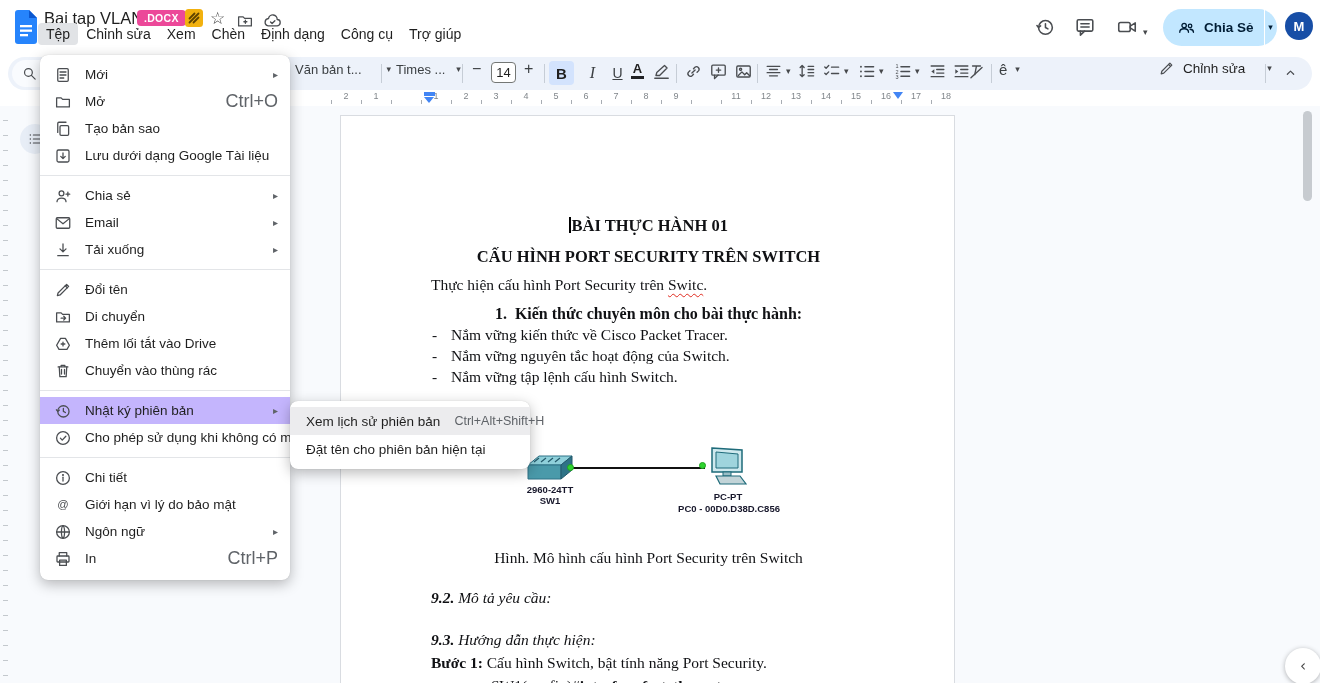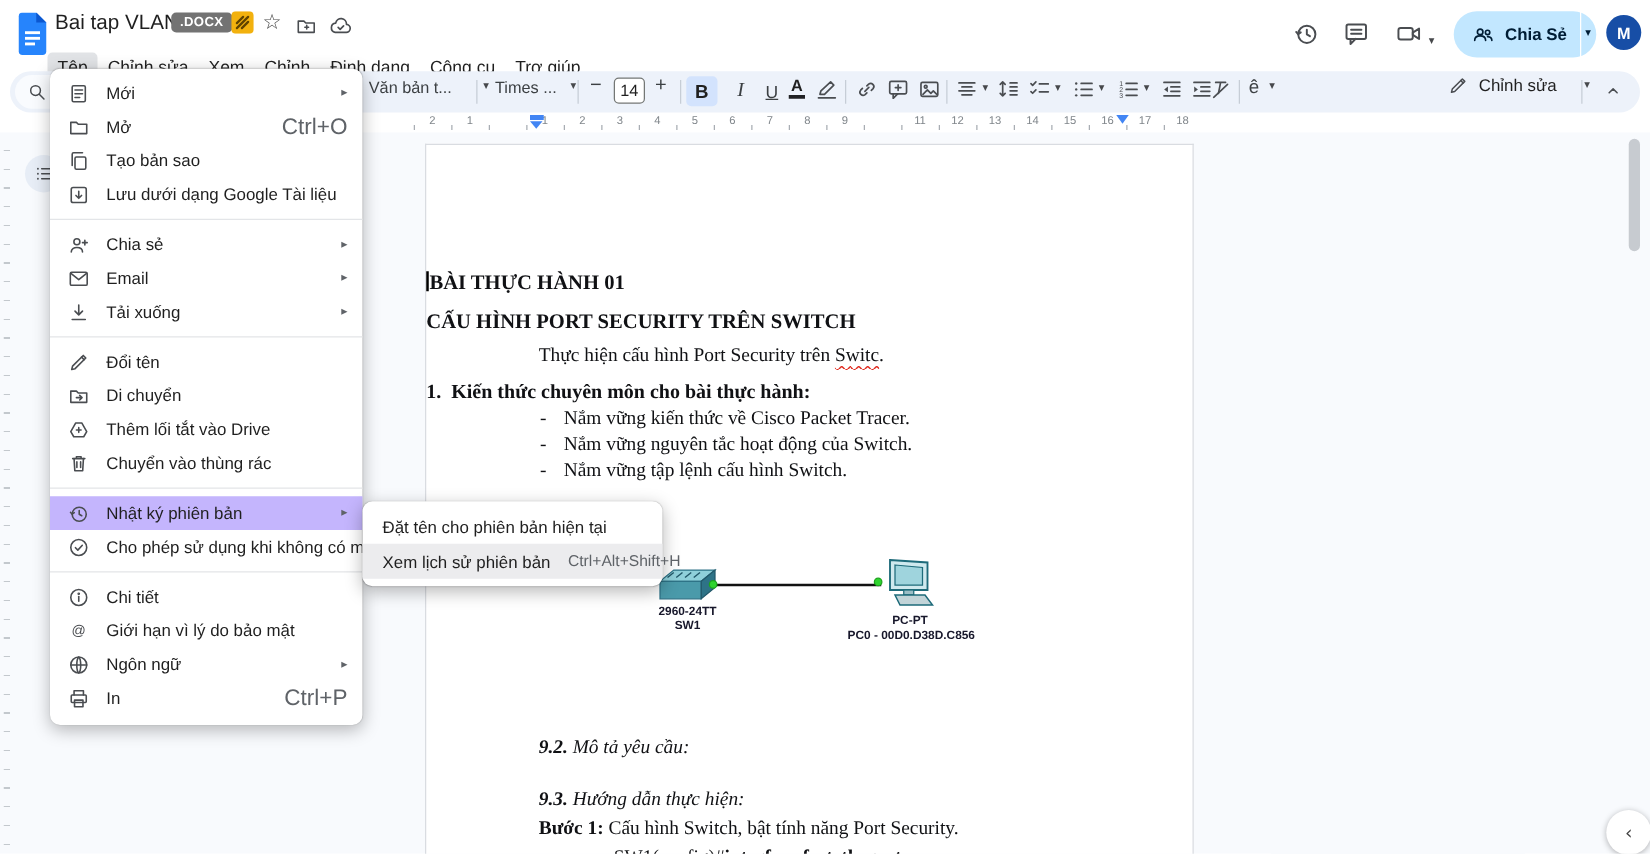--- a/index.html
+++ b/index.html
@@ -4,25 +4,25 @@
 <style>
 *{margin:0;padding:0;box-sizing:border-box}
 html,body{width:1320px;height:683px;overflow:hidden;background:#fff}
 #app{position:relative;width:1320px;height:683px;font-family:"Liberation Sans","DejaVu Sans",sans-serif;color:#202124;font-size:14px}
 .abs{position:absolute}
 svg.lin{fill:none;stroke:#4a4d51;stroke-width:1.7;stroke-linecap:round;stroke-linejoin:round;display:block}
 .caret{font-family:"DejaVu Sans",sans-serif;font-size:9px;color:#46484b;line-height:1}
 
 .topbar{position:absolute;left:0;top:0;width:1320px;height:55px;background:#fff}
 .doc-title{position:absolute;left:44px;top:9px;font-size:16.5px;color:#1f1f1f}
-.docx-badge{position:absolute;left:137px;top:10px;background:#737373;color:#fff;font-size:10.5px;font-weight:bold;border-radius:4px;padding:2px 7px;letter-spacing:.3px}
+.docx-badge{position:absolute;left:137px;top:10px;background:#ec4899;color:#fff;font-size:10.5px;font-weight:bold;border-radius:4px;padding:2px 7px;letter-spacing:.3px}
 .warn-ic{position:absolute;left:185px;top:9px}
 .tb-mini{position:absolute;top:10px;cursor:pointer}
 .star-glyph{font-family:"DejaVu Sans";font-size:17px;color:#444;line-height:1}
-.menubar{position:absolute;left:38px;top:42px;display:flex;align-items:center}
+.menubar{position:absolute;left:38px;top:23px;display:flex;align-items:center}
 .menubar .mb{padding:3px 8px;border-radius:4px;font-size:14px;color:#1f1f1f;cursor:pointer}
 .menubar .mb.active{background:#e1e3e6}
 .tr-ic{position:absolute;top:16px;cursor:pointer}
 .share-pill{position:absolute;left:1163px;top:9px;width:114px;height:37px;background:#c2e7ff;border-radius:19px;display:flex;align-items:center}
 .share-main{display:flex;align-items:center;gap:8px;padding:0 10px 0 14px;height:100%;cursor:pointer}
 .share-label{font-size:13.5px;font-weight:bold;color:#001d35;white-space:nowrap}
 .share-sep{width:1px;height:37px;background:#fff}
 .share-caret{width:26px;display:flex;align-items:center;justify-content:center;height:100%;cursor:pointer}
 .avatar{position:absolute;left:1285px;top:12px;width:28px;height:28px;border-radius:50%;background:#174ea6;color:#fff;font-size:13px;font-weight:bold;display:flex;align-items:center;justify-content:center;cursor:pointer}
 
@@ -49,21 +49,21 @@
 .rtick{position:absolute;bottom:2px;width:1px;height:4px;background:#a8adb3}
 .ind-bar{position:absolute;left:424px;top:92px;width:11px;height:4px;background:#4285f4}
 .ind-tri{position:absolute;left:424px;top:97px;width:0;height:0;border-left:5.5px solid transparent;border-right:5.5px solid transparent;border-top:6px solid #4285f4}
 .ind-tri-r{position:absolute;left:893px;top:92px;width:0;height:0;border-left:5.5px solid transparent;border-right:5.5px solid transparent;border-top:7px solid #4285f4}
 .vruler{position:absolute;left:3px;top:120px;width:5px;height:556px;background:repeating-linear-gradient(#c3c8cd 0 1px,transparent 1px 15px)}
 
 .canvas{position:absolute;left:0;top:106px;width:1320px;height:577px;background:#f8fafd}
 .outline-btn{position:absolute;left:20px;top:124px;width:30px;height:30px;border-radius:50%;background:#e7edf6;display:flex;align-items:center;justify-content:center;cursor:pointer}
 .page{position:absolute;left:340px;top:9px;width:615px;height:600px;background:#fff;border:1px solid #d9dce1;border-bottom:none}
 .ptxt{position:absolute;font-family:"Liberation Serif","DejaVu Serif",serif;font-size:15.5px;color:#101114;white-space:nowrap}
-.center{left:0;width:615px;text-align:left}
+.center{left:0;width:615px;text-align:center}
 .bold{font-weight:bold}
 .ital{font-style:italic}
 .misspell{text-decoration:underline wavy #e02b20 1px;text-underline-offset:3px}
 .dash{display:inline-block;width:19px}
 .cursor-bar{display:inline-block;width:1.5px;height:16px;background:#000;vertical-align:-2px;margin-right:1px}
 
 .dg-label{position:absolute;font-family:"Liberation Sans",sans-serif;font-size:9.5px;font-weight:bold;color:#17172b;transform:translateX(-50%);white-space:nowrap}
 .cable{position:absolute;height:2px;background:#111}
 .gdot{position:absolute;width:7px;height:7px;border-radius:50%;background:#2fd32f;border:1px solid #1da41d}
 
@@ -119,21 +119,21 @@
       <svg class="lin" width="19" height="19" viewBox="0 0 24 24">
           <path d="M6.5 17.5h11a4 4 0 0 0 .4-8A5.5 5.5 0 0 0 7 8.2a4.7 4.7 0 0 0-.5 9.3z"></path>
           <path d="M9.5 12.6l2 2 3.5-3.6"></path>
         </svg>
     </div>
 
     <nav class="menubar">
       <span class="mb active">Tệp</span>
       <span class="mb">Chỉnh sửa</span>
       <span class="mb">Xem</span>
-      <span class="mb">Chỉnh</span>
+      <span class="mb">Chèn</span>
       <span class="mb">Định dạng</span>
       <span class="mb">Công cụ</span>
       <span class="mb">Trợ giúp</span>
     </nav>
 
     <div class="tr-ic" style="left:1034px">
       <svg class="lin" width="22" height="22" viewBox="0 0 24 24">
           <circle cx="12.5" cy="12.5" r="7.5"></circle>
           <path d="M12.5 8.5v4l2.7 1.6"></path>
           <path d="M5 12.5L3.2 10.4M5 12.5l2.2-1.7"></path>
@@ -409,20 +409,21 @@
             <rect x="15" y="26" width="8" height="4" fill="#9bbec6" stroke="#1e6b7a" stroke-width="1"></rect>
             <polygon points="8,30 32,30 38,38 12,38" fill="#c2d4d8" stroke="#1e6b7a" stroke-width="1.2"></polygon>
           </svg>
         </div>
         <div class="dg-label" style="left:209px;top:368px">2960-24TT</div>
         <div class="dg-label" style="left:209px;top:379px">SW1</div>
         <div class="dg-label" style="left:387px;top:375px">PC-PT</div>
         <div class="dg-label" style="left:388px;top:387px">PC0 - 00D0.D38D.C856</div>
       </div>
 
+      <div class="ptxt center" style="top:433px">Hình. Mô hình cấu hình Port Security trên Switch</div>
 
       <div class="ptxt" style="left:90px;top:473px"><span class="bold ital">9.2.</span><span class="ital">&nbsp;</span><span class="ital">Mô tả yêu cầu:</span></div>
 
 
       <div class="ptxt" style="left:90px;top:515px"><span class="bold ital">9.3.</span><span class="ital">&nbsp;</span><span class="ital">Hướng dẫn thực hiện:</span></div>
 
       <div class="ptxt" style="left:90px;top:538px"><span class="bold">Bước 1:</span><span> Cấu hình Switch, bật tính năng Port Security.</span></div>
 
       <div class="ptxt" style="left:150px;top:561px"><span>SW1(config)#</span><span class="bold">interface fastethernet</span></div>
     </div>
@@ -570,27 +571,27 @@
           <path d="M7 8V3.5h10V8"></path>
           <rect x="4" y="8" width="16" height="8" rx="1"></rect>
           <rect x="7.5" y="13.5" width="9" height="7"></rect>
         </svg>
       <span class="mi-label">In</span>
         <span class="mi-short">Ctrl+P</span>
     </div>
   </div>
 
   <div class="submenu">
-    <div class="smi">
-      <span class="smi-label">Đặt tên cho phiên bản hiện tại</span>
-    </div>
     <div class="smi hl">
       <span class="smi-label">Xem lịch sử phiên bản</span>
       <span class="smi-short">Ctrl+Alt+Shift+H</span>
     </div>
+    <div class="smi">
+      <span class="smi-label">Đặt tên cho phiên bản hiện tại</span>
+    </div>
   </div>
 
   <div class="scroll-thumb"></div>
   <div class="side-toggle">
       <span class="chev">‹</span>
     </div>
 
 </div>
 
 </body></html>

